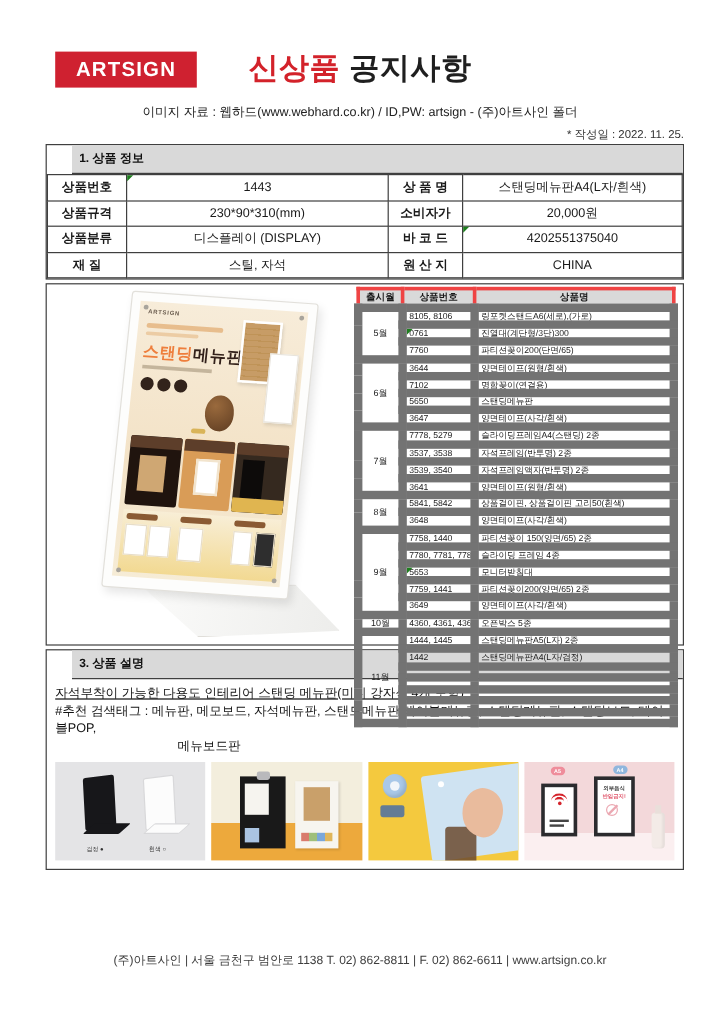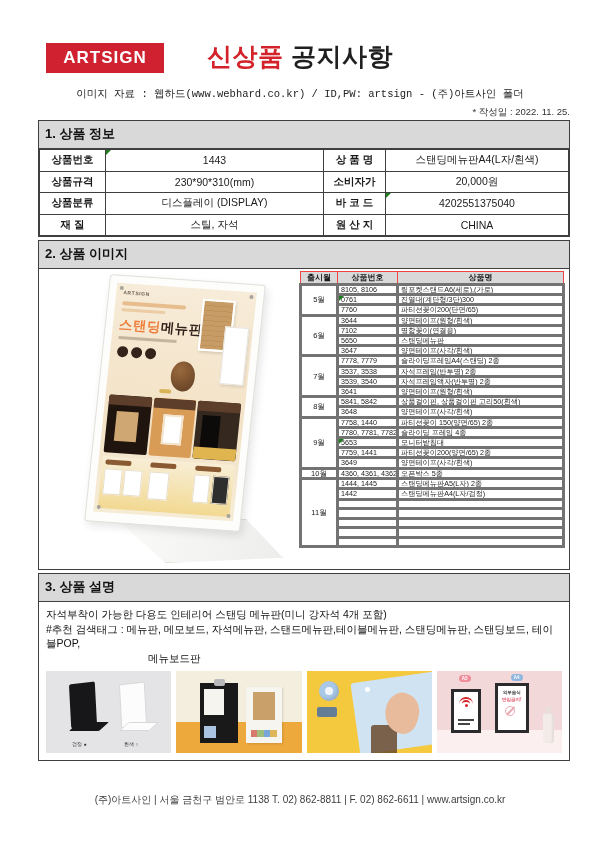--- a/index.html
+++ b/index.html
@@ -4,39 +4,39 @@
 <style>
   * { margin:0; padding:0; box-sizing:border-box; }
   html,body { background:#ffffff; }
   body { width:600px; height:849px; font-family:"Liberation Sans","DejaVu Sans",sans-serif; color:#1a1a1a; position:relative; overflow:hidden; }
   .page { position:absolute; inset:0; }
 
   
   .logo { position:absolute; left:46px; top:43px; width:118px; height:30px; background:#cf2130; color:#fff; font-weight:bold; font-size:17px; letter-spacing:1px; display:flex; align-items:center; justify-content:center; }
   .title { position:absolute; left:0; right:0; top:40px; text-align:center; font-size:25px; font-weight:bold; color:#1f1f1f; letter-spacing:0.5px; }
   .title .hl { color:#d3222a; }
-  .subtitle { position:absolute; left:0; right:0; top:87px; text-align:center; font-size:10.5px; color:#222;font-family:Liberation Mono, monospace; }
+  .subtitle { position:absolute; left:0; right:0; top:87px; text-align:center; font-size:10.5px; color:#222; }
   .datenote { position:absolute; right:30px; top:106px; font-size:9.5px; color:#333; }
 
   .content { position:absolute; left:38px; width:532px; top:120px; }
   .section { border:1.4px solid #3f3f3f; background:#fff; margin-bottom:3px; }
-  .sec-h { background:#d9d9d9; border-bottom:1.2px solid #3f3f3f; font-weight:bold; font-size:13px; padding:4px 6px 5px; color:#111; }
+  .sec-h { background:#d9d9d9; border-bottom:1.2px solid #3f3f3f; font-weight:bold; font-size:10px; padding:4px 6px 5px; color:#111;margin-left:21px; }
 
   
   table.info { width:100%; border-collapse:collapse; table-layout:fixed; }
   .info td { border:1px solid #3f3f3f; height:21.5px; font-size:10.5px; text-align:center; vertical-align:middle; padding:1px 3px; }
   .info td.lab { font-weight:bold; }
   .note { position:relative; }
   .note::before { content:""; position:absolute; top:0; left:0; width:0; height:0; border-top:5px solid #1e7e1e; border-right:5px solid transparent; }
 
   
   .s2-body { position:relative; height:300px; }
   table.rel { border-collapse:collapse; width:263px; table-layout:fixed; position:absolute; top:2px; right:4px; }
-  .rel th { background:#d9d9d9; border:1px solid #ef4444; font-size:8px; height:13px; font-weight:bold; padding:0; }
-  .rel td { border:3px solid #737373; font-size:7.2px; height:9.5px; line-height:1; padding:0 2px; overflow:hidden; white-space:nowrap; color:#222; }
+  .rel th { background:#d9d9d9; border:3px solid #ef4444; font-size:8px; height:13px; font-weight:bold; padding:0; }
+  .rel td { border:7px solid #737373; font-size:7.2px; height:9.5px; line-height:1; padding:0 2px; overflow:hidden; white-space:nowrap; color:#222; }
   .rel td.m { text-align:center; font-size:7.5px; }
   .rel col.c-m { width:37px; } .rel col.c-n { width:60px; } .rel col.c-p { width:166px; }
 
   
   .photo { position:absolute; left:18px; top:6px; width:250px; height:292px; }
   .board { position:absolute; left:40px; top:4px; width:156px; height:248px; background:#fdfdfc; border:1px solid #e2e0db; border-radius:3px; transform:rotate(4deg) skewX(-2deg); box-shadow:3px 4px 8px rgba(0,0,0,0.10); }
   .poster { position:absolute; inset:7px 7px 9px 7px; background:linear-gradient(180deg,#f7ecd9 0%,#f3e2c6 58%,#f6ecd6 100%); overflow:hidden; }
   .screw { position:absolute; width:4px; height:4px; border-radius:50%; background:#a8a49c; }
   .p-brand { position:absolute; left:7px; top:6px; font-size:5px; font-weight:bold; letter-spacing:0.6px; color:#6e6052; }
   .p-script { position:absolute; left:7px; top:18px; width:64px; height:4px; border-radius:2px; background:#e4b27b; opacity:0.8; }
@@ -57,21 +57,21 @@
   .p-mid .c2 { background:#d99c57; } .p-mid .c2 .ph { position:absolute; left:26%; top:16px; width:20px; height:30px; background:#fff; border:2px solid #f2e4cd; }
   .p-mid .c3 { background:#35291f; } .p-mid .c3 .ph { position:absolute; left:14%; top:14px; width:18px; height:32px; background:#0d0b0a; }
   .p-mid .c3 .yl { position:absolute; left:0; right:0; bottom:0; height:12px; background:#e0b550; }
   .p-bot { position:absolute; left:4px; right:4px; top:174px; bottom:4px; background:linear-gradient(180deg,#f8eed6,#f2d globalization992); background:linear-gradient(180deg,#f8eed6,#f2d992); }
   .p-bot .lbl { position:absolute; top:3px; height:5px; border-radius:2px; background:#8a5a33; }
   .p-bot .card { position:absolute; top:12px; background:#fff; border:1px solid #e7ddc8; }
   .foot { position:absolute; left:58px; top:244px; width:168px; height:44px; background:linear-gradient(100deg,#fbfbfa,#ededeb); border:1px solid #e0ded9; clip-path:polygon(2% 4%, 78% 0%, 100% 88%, 30% 100%); box-shadow:2px 3px 5px rgba(0,0,0,0.08); }
 
   
   .s3-body { padding:5px 7px 7px; }
-  .s3-line { font-size:10.5px; line-height:1.45; color:#111; }
+  .s3-line { font-size:10.5px; line-height:1.45; color:#111;text-decoration:underline; }
   .s3-line2 { font-size:10.5px; line-height:1.35; color:#111; }
   .s3-indent { padding-left:102px; font-size:10.5px; line-height:1.35; color:#111; }
   .thumbs { display:flex; gap:5px; margin-top:6px; }
   .thumb { width:127px; height:82px; position:relative; overflow:hidden; }
   .t1 { background:#e4e4e6; }
   .stand { position:absolute; width:26px; height:44px; }
   .stand .bd { position:absolute; inset:0; transform:rotate(-7deg) skewX(-4deg); border-radius:2px; }
   .stand .ft { position:absolute; left:4px; bottom:-4px; width:30px; height:9px; transform:skewX(-48deg); border-radius:1px; }
   .t1 .black .bd, .t1 .black .ft { background:#17171a; }
   .t1 .white .bd, .t1 .white .ft { background:#fcfcfc; border:1px solid #d8d8da; }
@@ -158,21 +158,20 @@
           <td class="lab">재    질</td>
           <td>스틸, 자석</td>
           <td class="lab">원 산 지</td>
           <td>CHINA</td>
         </tr>
       </tbody>
         </table>
     </div>
 
     <div class="section">
-      <div class="sec-h">2. 상품 이미지</div>
       <div class="s2-body">
 
         <div class="photo">
           <div class="foot"></div>
           <div class="board">
             <div class="poster">
               <div class="p-brand">ARTSIGN</div>
               <div class="p-script"></div>
               <div class="p-script2"></div>
               <div class="p-title"><span class="o">스탠딩</span><span class="d">메뉴판</span></div>
@@ -258,21 +257,21 @@
             <tr>
                 <td class="n">5650</td>
                 <td class="p">스탠딩메뉴판</td>
               </tr>
             <tr>
                 <td class="n">3647</td>
                 <td class="p">양면테이프(사각/흰색)</td>
               </tr>
             <tr>
                 <td class="m" rowspan="4">7월</td>
-                <td class="n">7778, 7779</td>
+                <td class="n">7778, 5279</td>
                 <td class="p">슬라이딩프레임A4(스탠딩) 2종</td>
               </tr>
             <tr>
                 <td class="n">3537, 3538</td>
                 <td class="p">자석프레임(반투명) 2종</td>
               </tr>
             <tr>
                 <td class="n">3539, 3540</td>
                 <td class="p">자석프레임액자(반투명) 2종</td>
               </tr>

